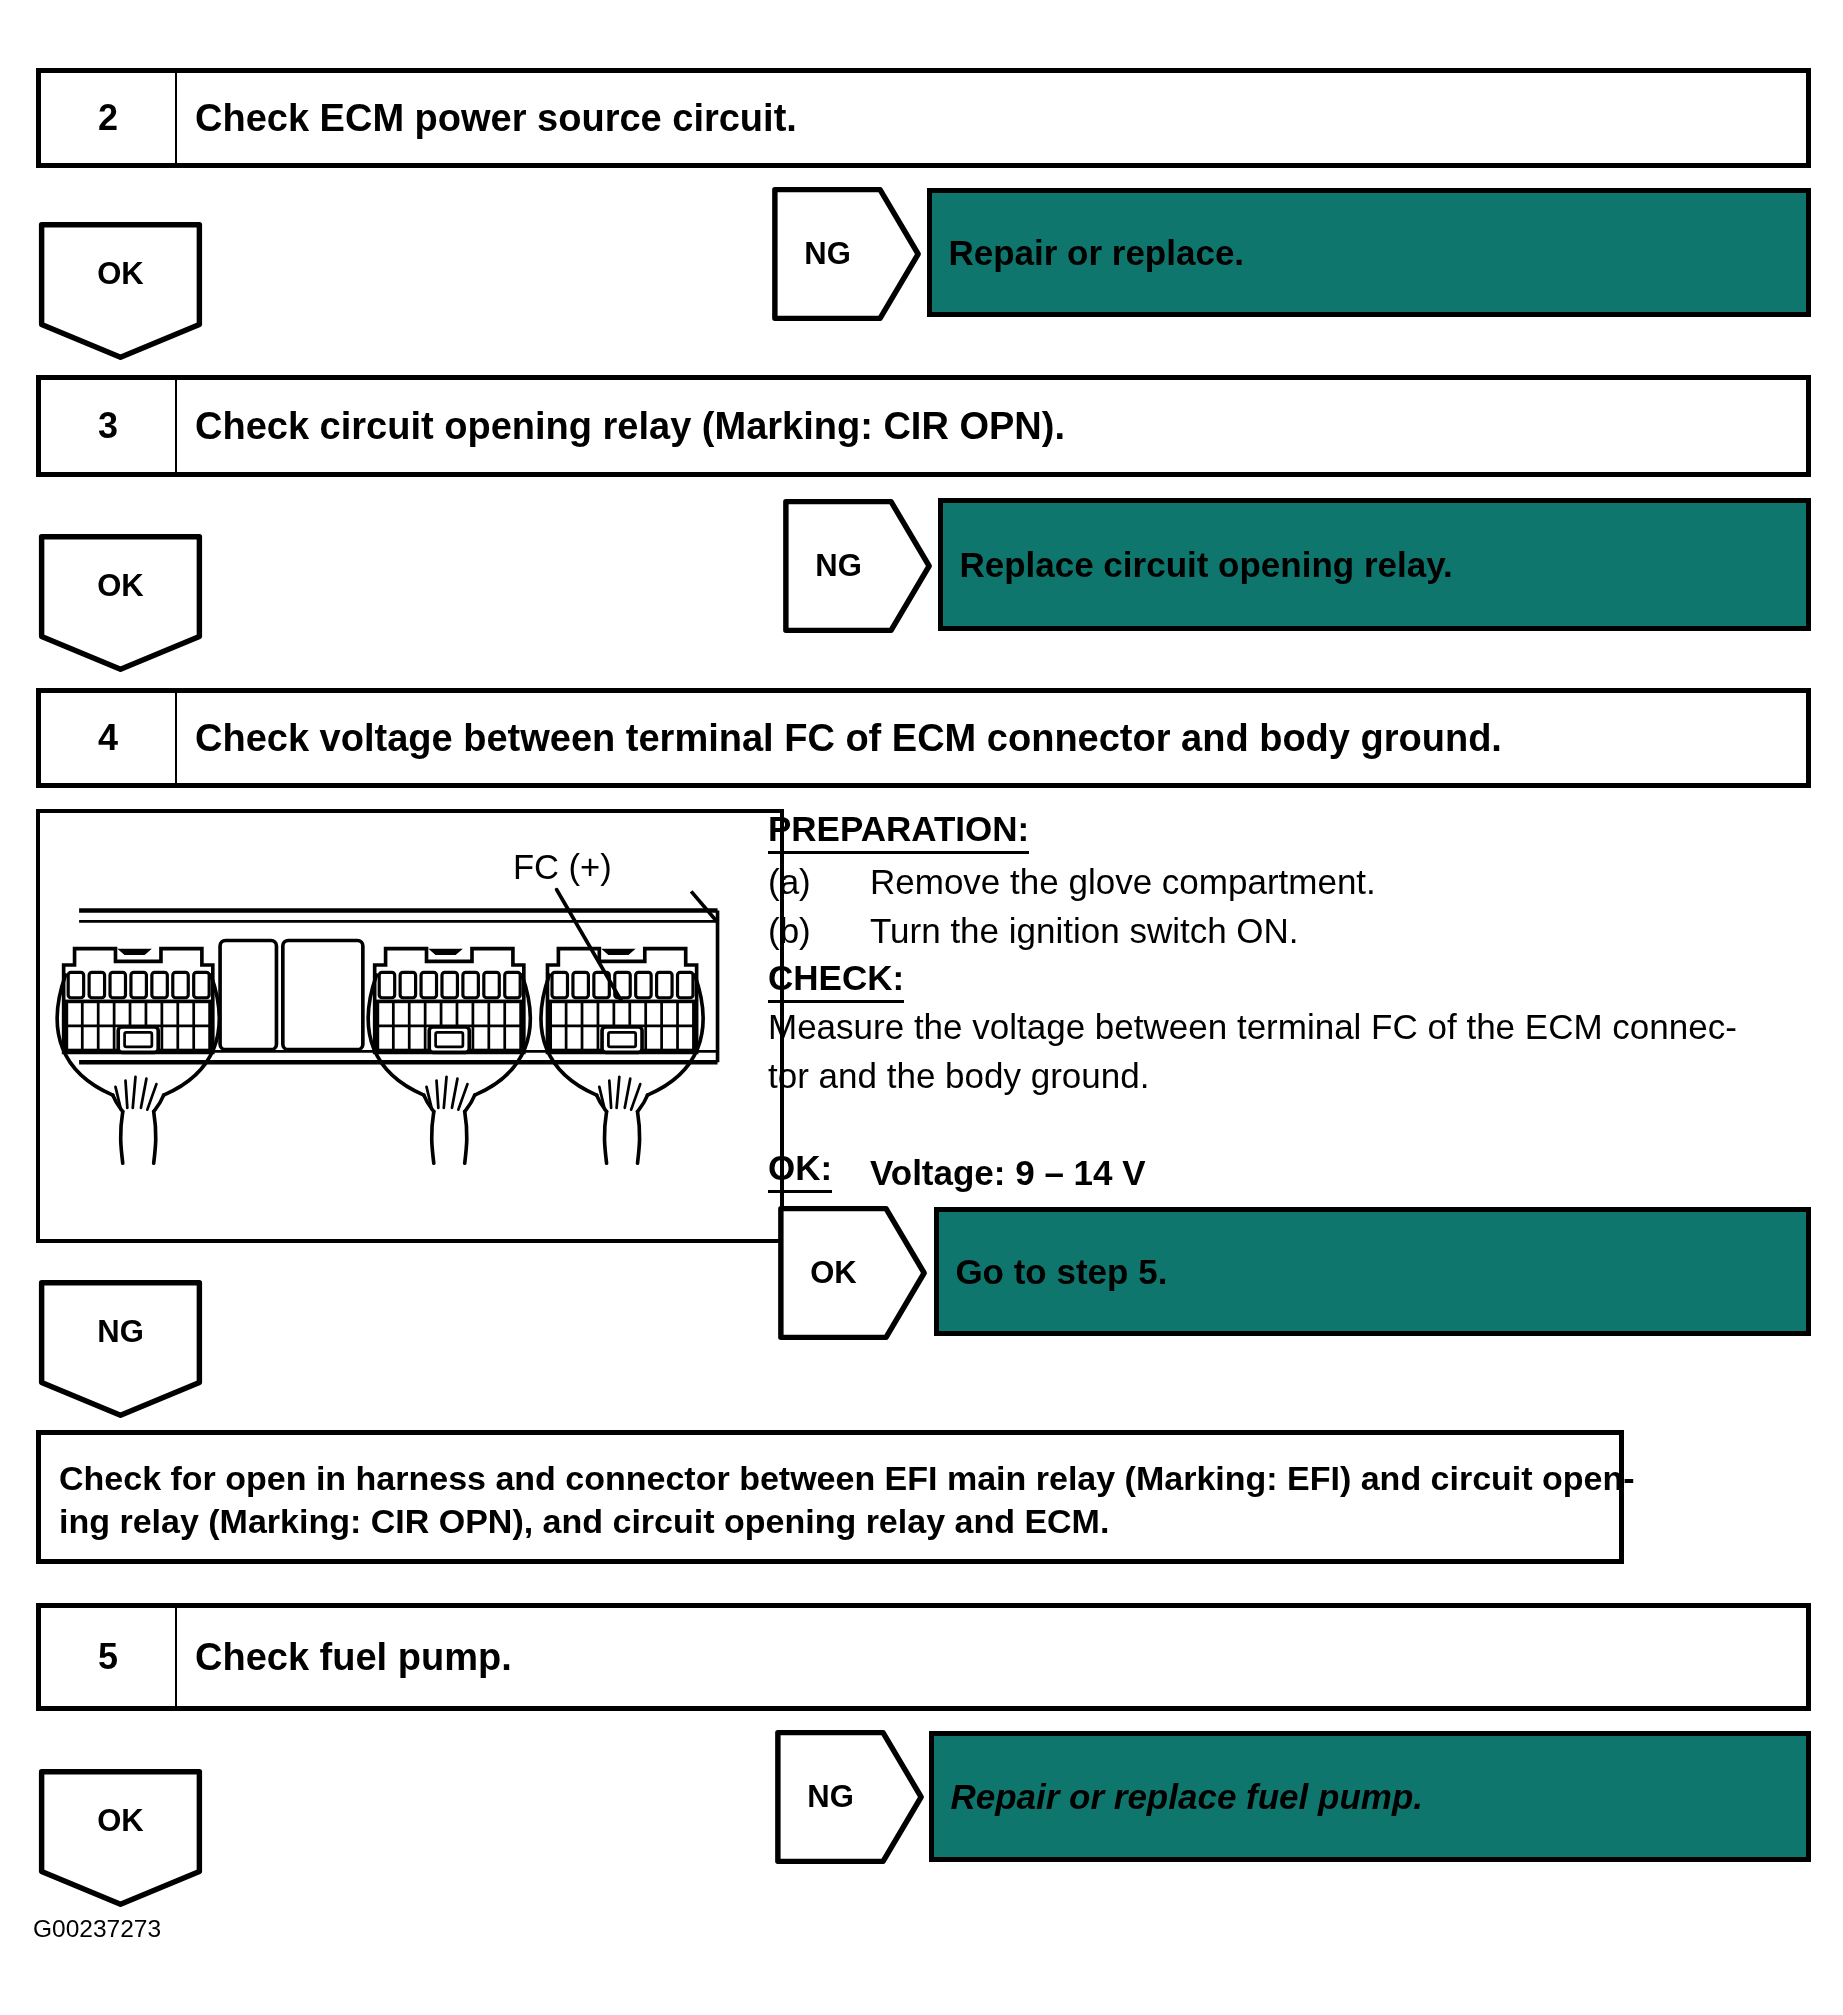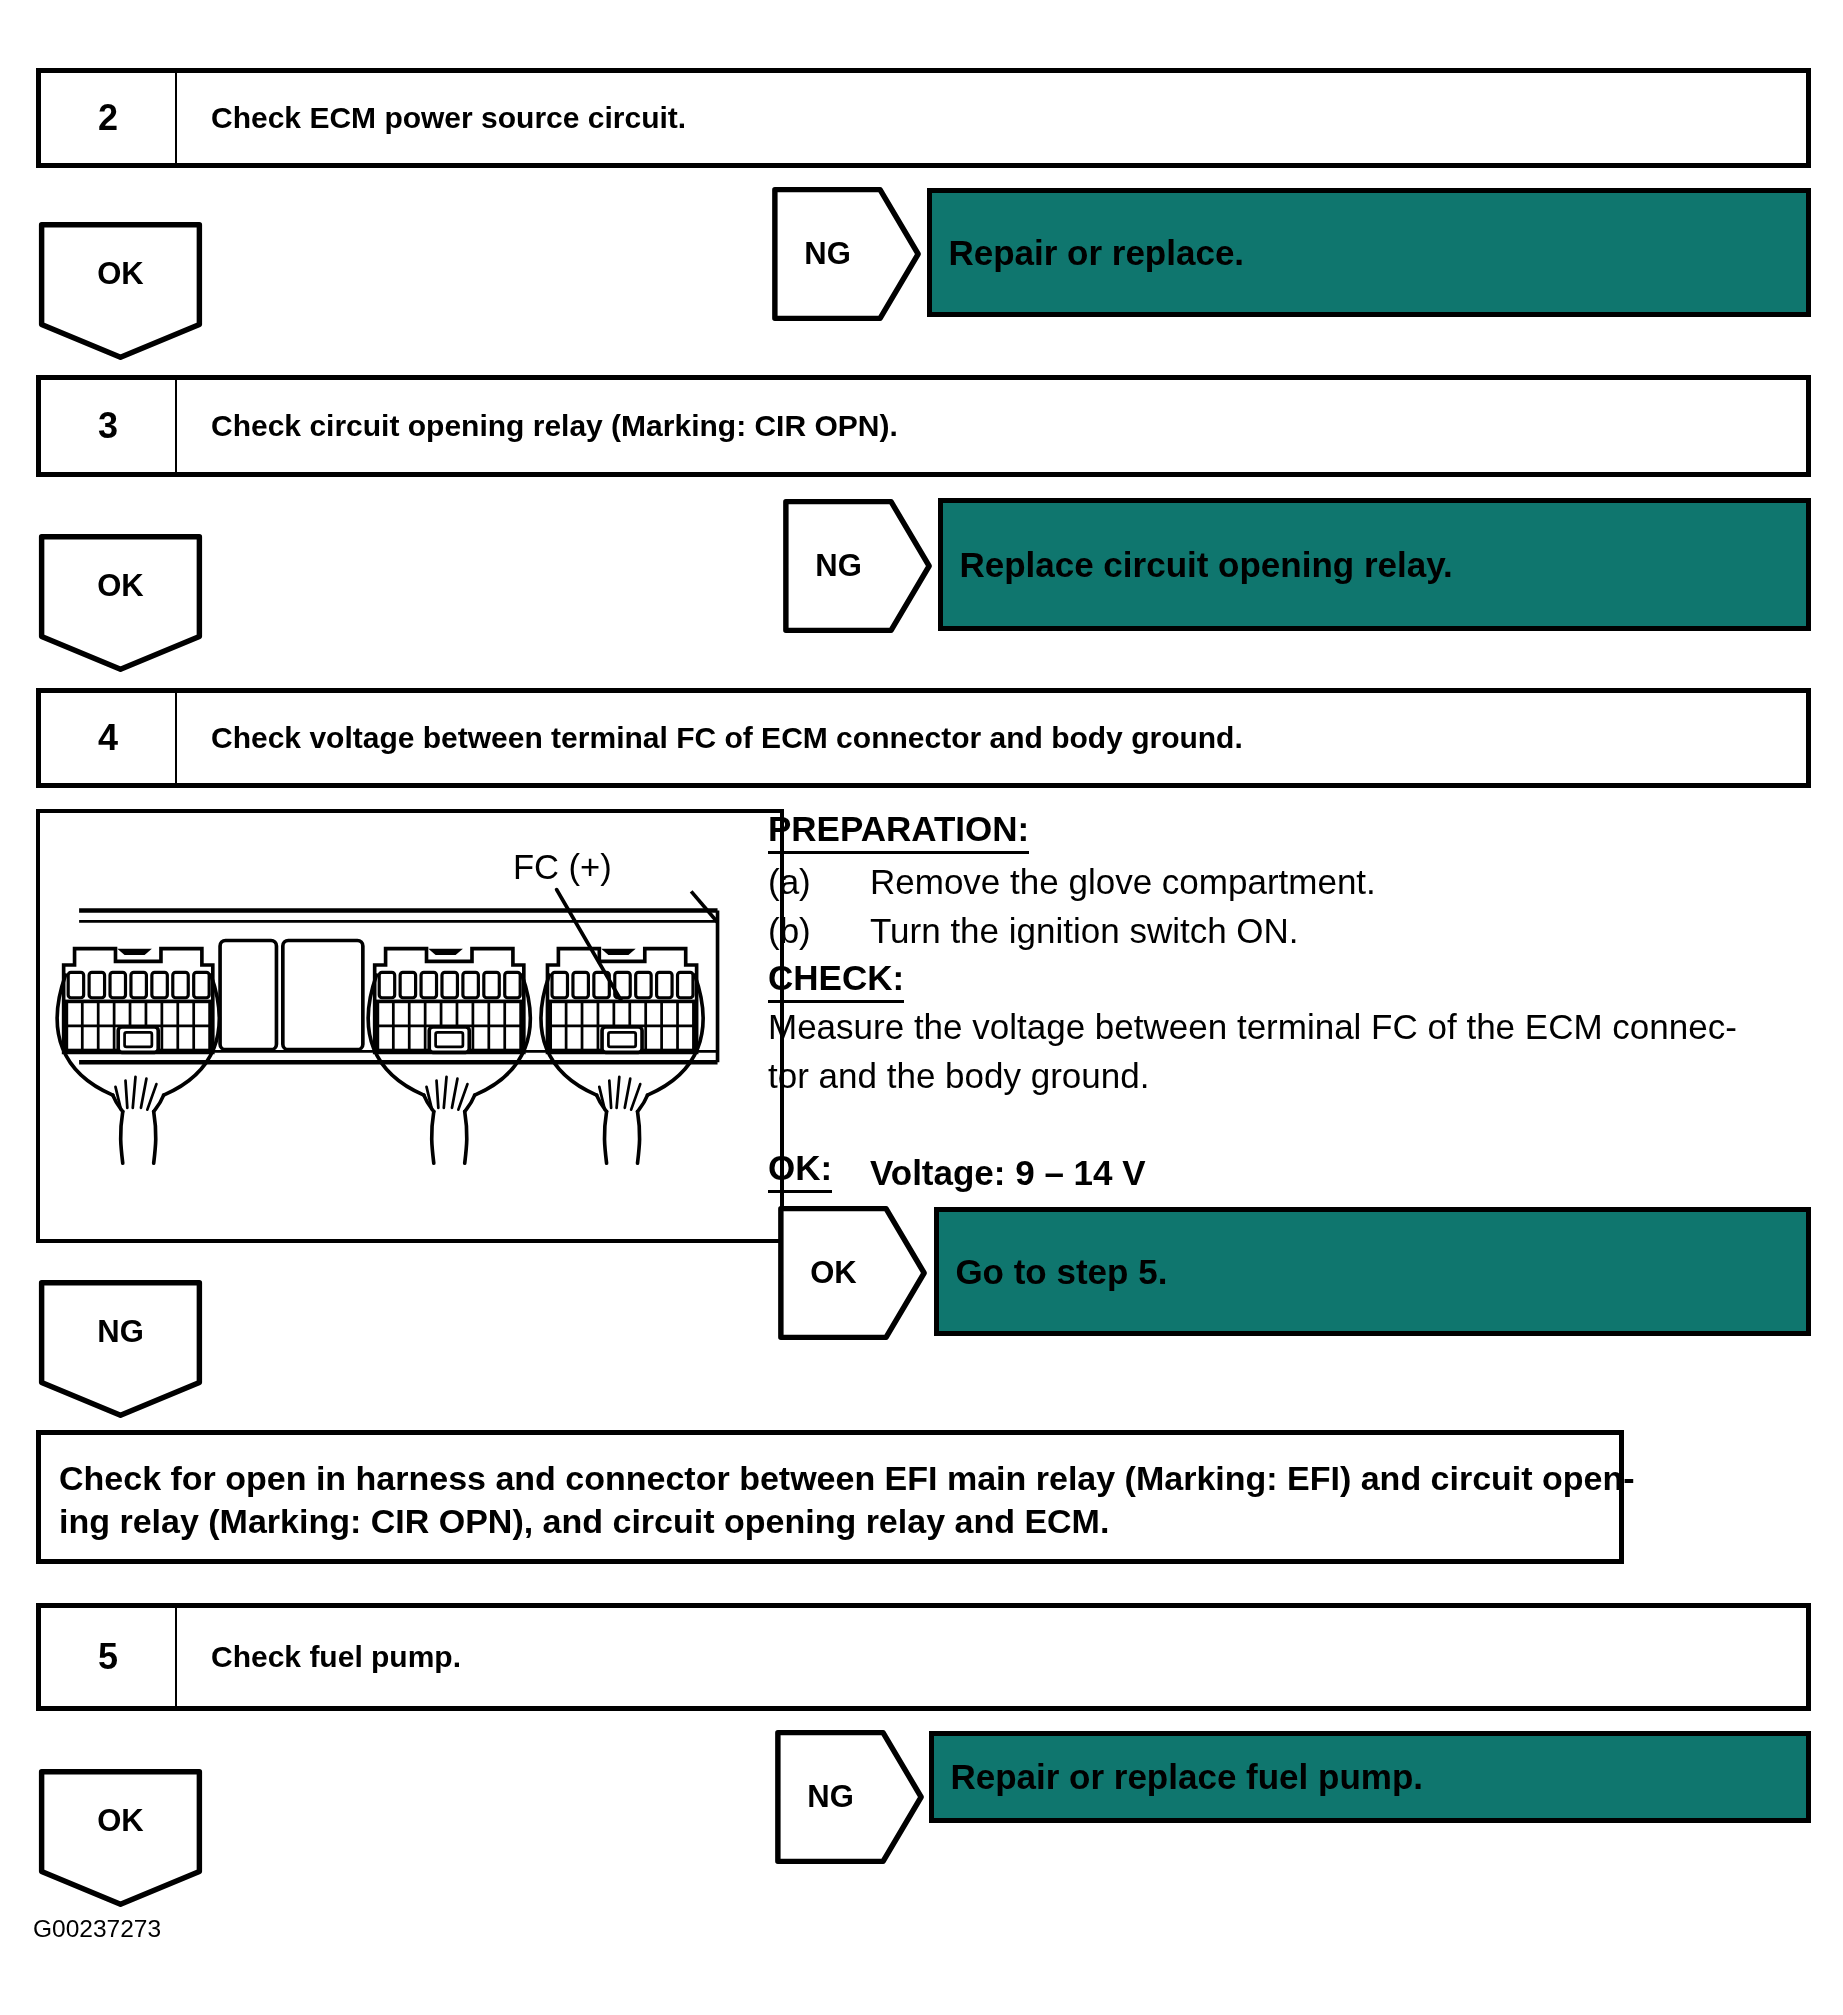--- a/index.html
+++ b/index.html
@@ -9,22 +9,22 @@
     position:relative; width:1844px; height:2016px; background:#fff; overflow:hidden;
   }
   .stepbox {
     position:absolute; border:5.5px solid #000; background:#fff; display:flex; align-items:stretch;
   }
   .stepnum {
     width:136px; border-right:2.7px solid #000; display:flex; align-items:center; justify-content:center;
     font-size:36px; font-weight:bold;
   }
   .steptitle {
-    flex:1; display:flex; align-items:center; padding-left:34px;
-    font-size:30px; font-weight:bold; white-space:nowrap;
+    flex:1; display:flex; align-items:center; padding-left:18px;
+    font-size:38px; font-weight:bold; white-space:nowrap;
   }
   .resbox {
     position:absolute; border:5.5px solid #000; background:#0f766e; display:flex; align-items:center;
     padding-left:16.4px; font-size:35px; font-weight:bold; white-space:nowrap;
   }
   .pent { position:absolute; }
   .pent svg { display:block; }
   .pent .lbl {
     position:absolute; display:flex; align-items:center; justify-content:center;
     font-size:31px; font-weight:bold;
@@ -189,21 +189,21 @@
     <div class="stepnum">5</div>
     <div class="steptitle">Check fuel pump.</div>
   </div>
 
   <div class="pent pent-right" style="left:774px;top:1729px;">
     <svg width="151" height="136" viewBox="0 0 166 150">
       <polygon points="4,4 120,4 162,75 120,146 4,146" fill="#fff" stroke="#000" stroke-width="6" stroke-linejoin="round"></polygon>
     </svg>
     <div class="lbl">NG</div>
   </div>
-  <div class="resbox" style="left:929px;top:1731px;width:882px;height:92px;">Repair or replace fuel pump.</div>
+  <div class="resbox" style="left:929px;top:1731px;width:882px;height:131px;font-style:italic;">Repair or replace fuel pump.</div>
 
   <div class="pent pent-down" style="left:38px;top:1768px;">
     <svg width="165" height="140" viewBox="0 0 182 154">
       <polygon points="4,4 178,4 178,114 91,150 4,114" fill="#fff" stroke="#000" stroke-width="6" stroke-linejoin="round"></polygon>
     </svg>
     <div class="lbl">OK</div>
   </div>
 
   <div class="footer" style="left:33px;top:1915px;">G00237273</div>
 

